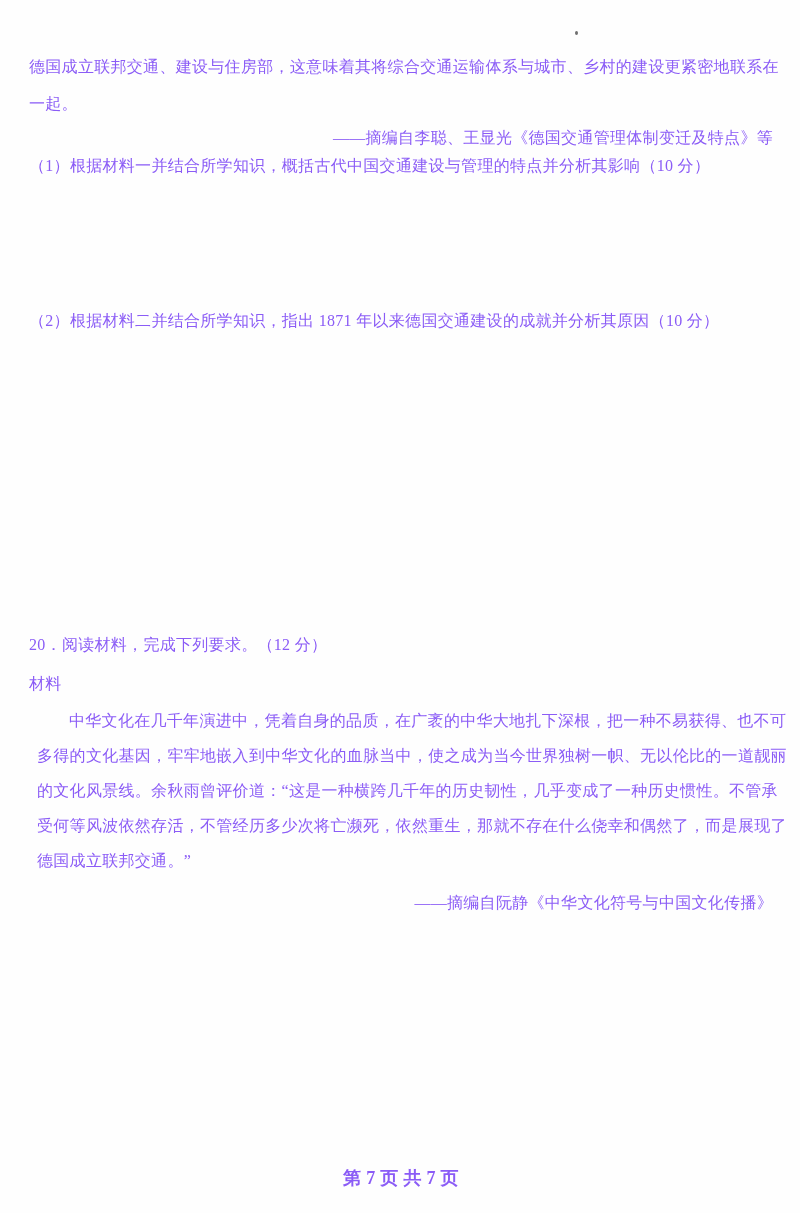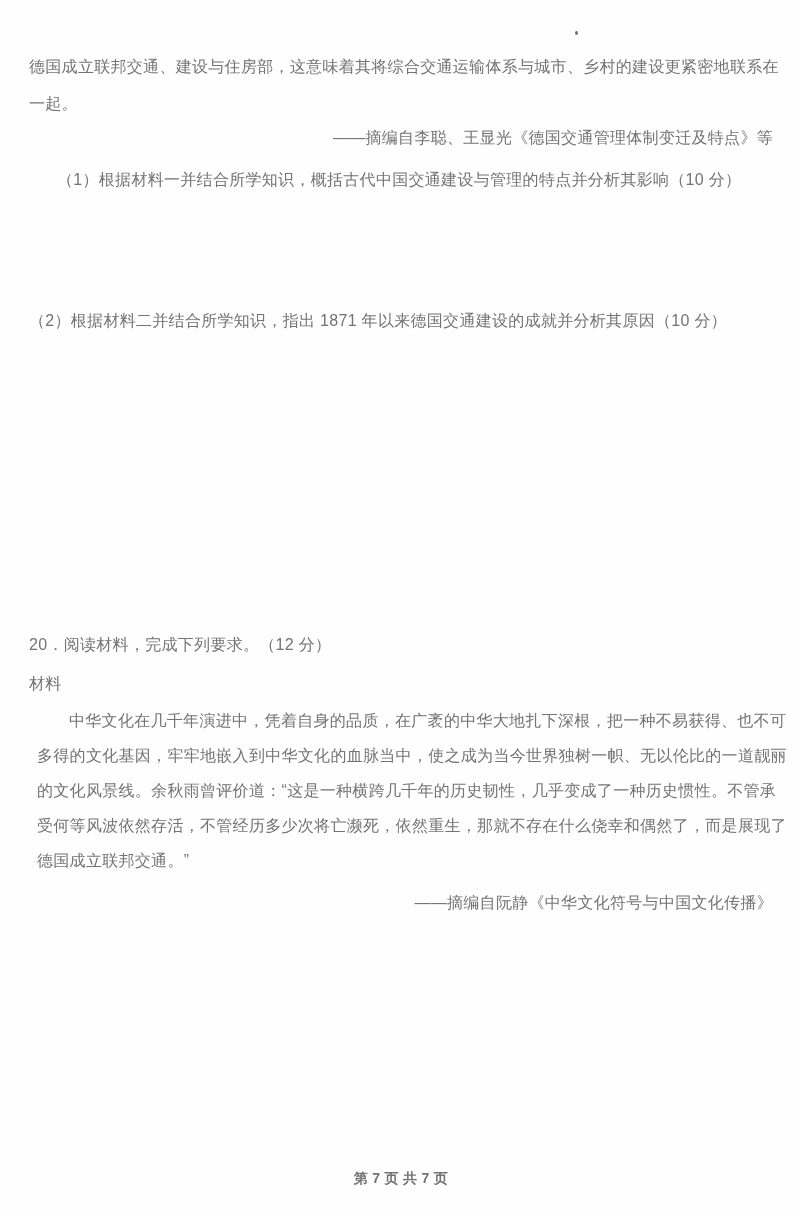--- a/index.html
+++ b/index.html
@@ -6,22 +6,22 @@
     margin: 0;
     padding: 0;
     background: #e8e8e8;
   }
   .page {
     position: relative;
     width: 800px;
     height: 1213px;
     margin: 0 auto;
     background: #fefefe;
-    color: #737373;
-    font-family: Liberation Sans, sans-serif;
+    color: #8b5cf6;
+    font-family: Liberation Serif, serif;
     font-size: 16px;
     font-weight: 500;
     overflow: hidden;
   }
   .block {
     position: absolute;
     left: 29px;
     width: 744px;
   }
   .tline {
@@ -35,42 +35,42 @@
   .right { text-align: right; }
   .center { text-align: center; }
   .speck {
     position: absolute;
     width: 3px;
     height: 4px;
     background: #6f6f6f;
     border-radius: 50%;
   }
   .footer {
-    font-size: 14px;
+    font-size: 18px;
     letter-spacing: 2px;
     font-weight: 600;
   }
 </style>
 </head>
 <body>
 
 <div class="page">
 
   <div class="speck" style="left:575px; top:31px;"></div>
 
   <div class="block" style="top:48px;">
     <div class="tline">德国成立联邦交通、建设与住房部，这意味着其将综合交通运输体系与城市、乡村的建设更紧密地联系在</div>
     <div class="tline">一起。</div>
   </div>
 
   <div class="block right" style="top:119px;">
     <div class="tline">——摘编自李聪、王显光《德国交通管理体制变迁及特点》等</div>
   </div>
 
-  <div class="block" style="top:161px;margin-left:28px;">
+  <div class="block" style="top:147px;">
     <div class="tline">（1）根据材料一并结合所学知识，概括古代中国交通建设与管理的特点并分析其影响（10 分）</div>
   </div>
 
   <div class="block" style="top:200px; height:100px;"></div>
 
   <div class="block" style="top:302px;">
     <div class="tline">（2）根据材料二并结合所学知识，指出 1871 年以来德国交通建设的成就并分析其原因（10 分）</div>
   </div>
 
   <div class="block" style="top:342px; height:100px;"></div>

